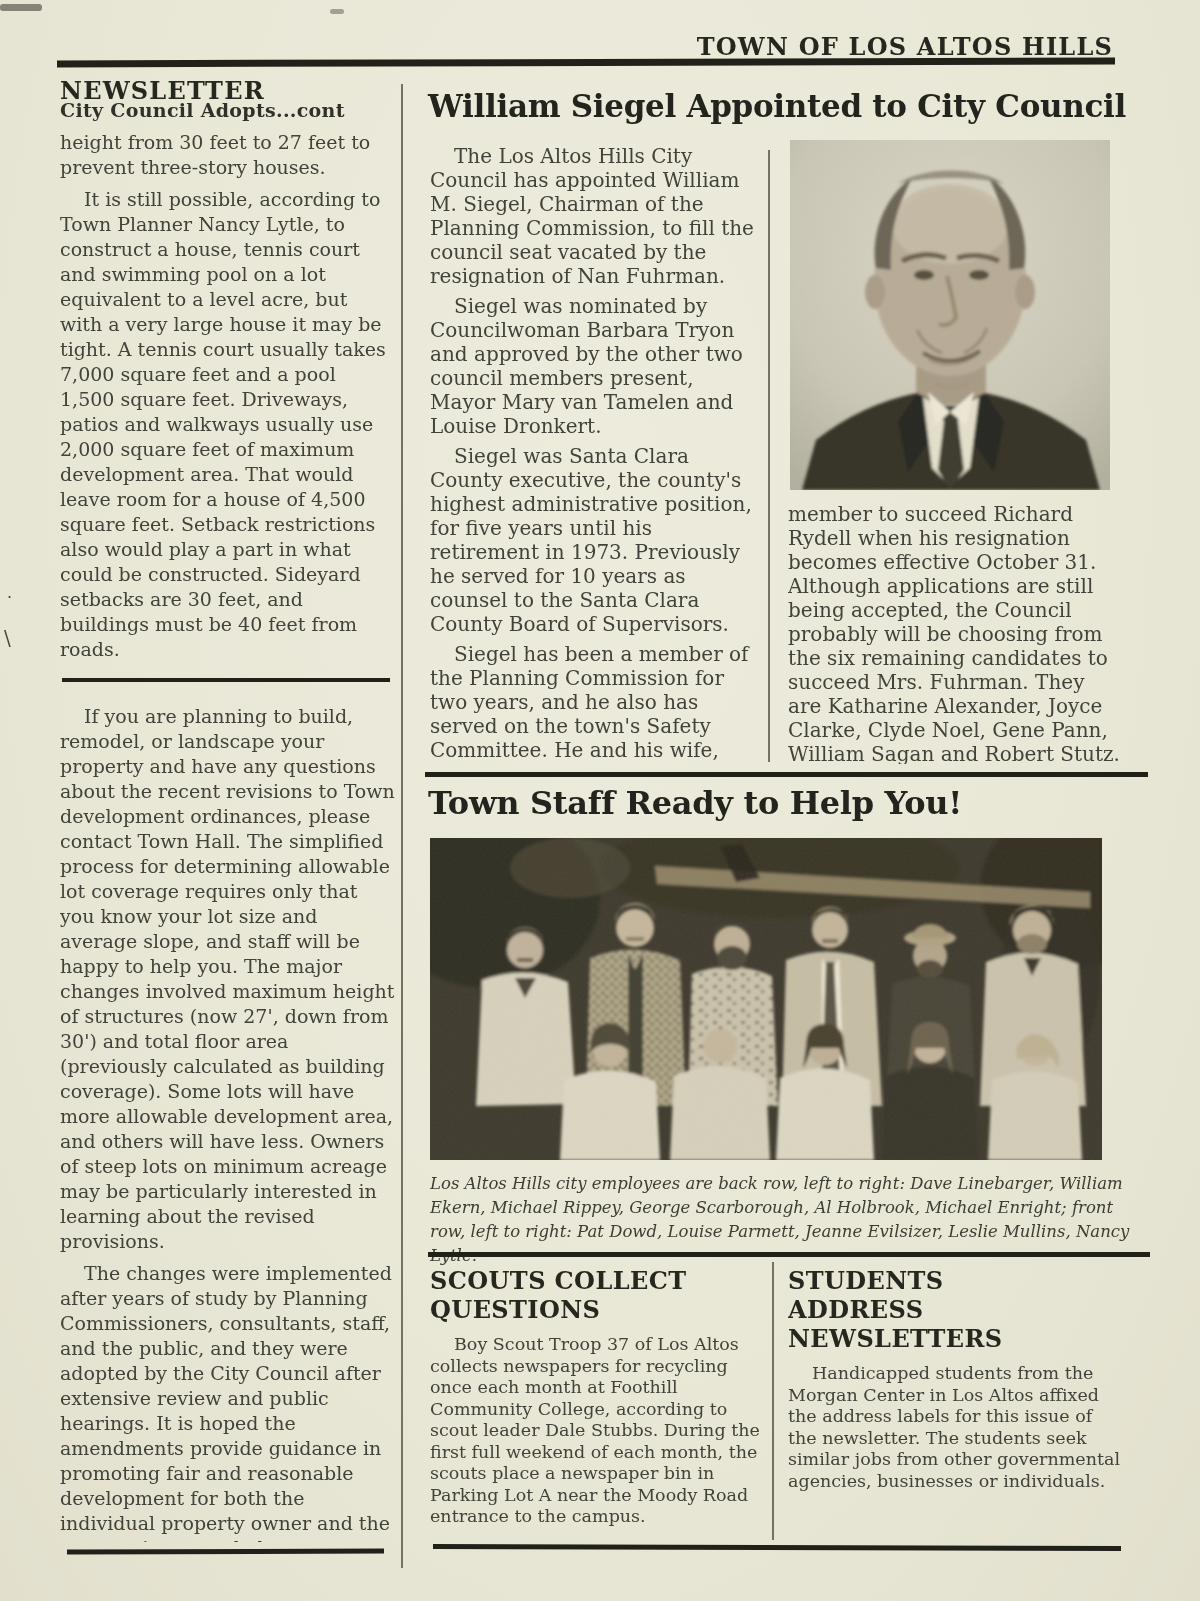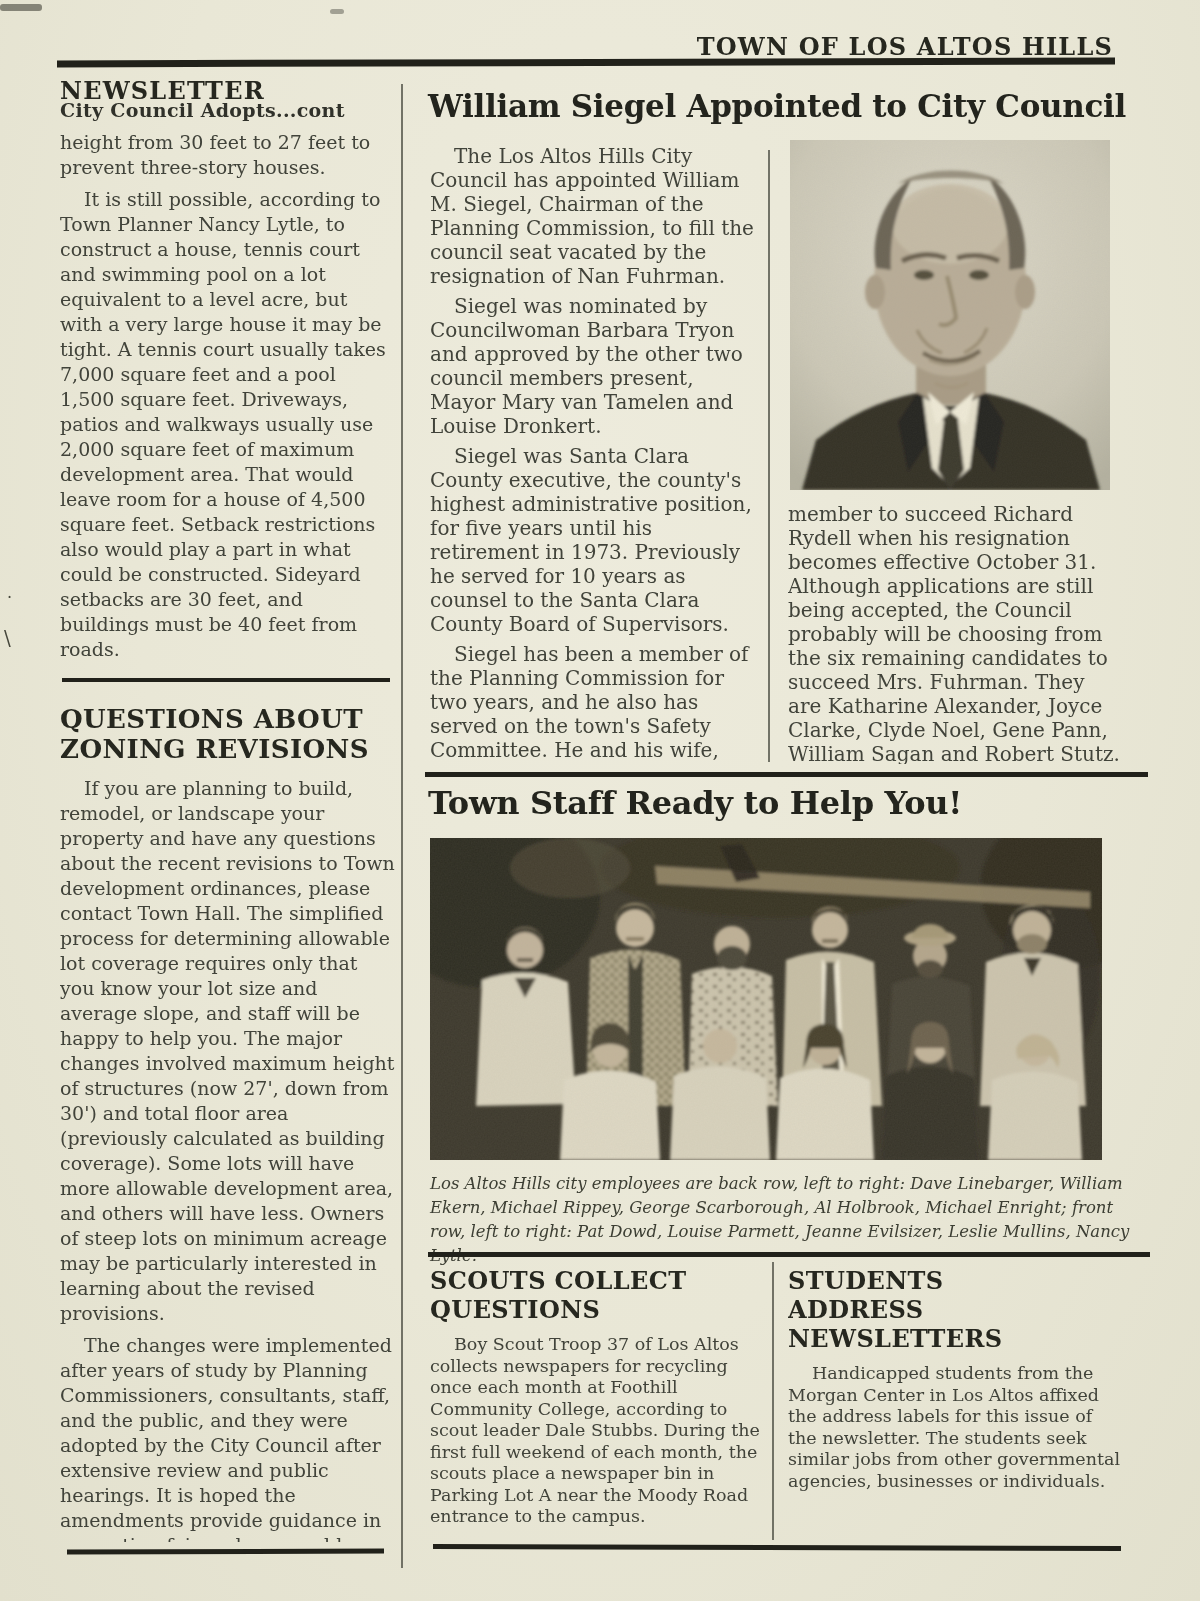--- a/index.html
+++ b/index.html
@@ -45,24 +45,20 @@
   <div class="col leftcol body" style="left:60px;top:98px;width:332px;height:568px;">
     <p class="contlabel">City Council Adopts...cont</p>
     <p>height from 30 feet to 27 feet to prevent three-story houses.</p>
     <p class="ind">It is still possible, according to Town Planner Nancy Lytle, to construct a house, tennis court and swimming pool on a lot equivalent to a level acre, but with a very large house it may be tight. A tennis court usually takes 7,000 square feet and a pool 1,500 square feet. Driveways, patios and walkways usually use 2,000 square feet of maximum development area. That would leave room for a house of 4,500 square feet. Setback restrictions also would play a part in what could be constructed. Sideyard setbacks are 30 feet, and buildings must be 40 feet from roads.</p>
 
   </div>
 
   <div class="rule" style="left:62px;top:678px;width:328px;height:4px;"></div>
 
   <div class="col leftcol body" style="left:60px;top:704px;width:336px;height:838px;">
-    <h2 class="sechead">
-        <span>QUESTIONS ABOUT</span>
-        <span>ZONING REVISIONS</span>
-      </h2>
     <p class="ind">If you are planning to build, remodel, or landscape your property and have any questions about the recent revisions to Town development ordinances, please contact Town Hall. The simplified process for determining allowable lot coverage requires only that you know your lot size and average slope, and staff will be happy to help you. The major changes involved maximum height of structures (now 27', down from 30') and total floor area (previously calculated as building coverage). Some lots will have more allowable development area, and others will have less. Owners of steep lots on minimum acreage may be particularly interested in learning about the revised provisions.</p>
     <p class="ind">The changes were implemented after years of study by Planning Commissioners, consultants, staff, and the public, and they were adopted by the City Council after extensive review and public hearings. It is hoped the amendments provide guidance in promoting fair and reasonable development for both the individual property owner and the community as a whole.</p>
   </div>
 
   <div class="vrule" style="left:401px;top:84px;height:1484px;"></div>
 
   <div class="headline" style="left:428px;top:88px;">William Siegel Appointed to City Council</div>
 
   <div class="col body" style="left:430px;top:144px;width:330px;height:622px;">
     <p class="ind">The Los Altos Hills City Council has appointed William M. Siegel, Chairman of the Planning Commission, to fill the council seat vacated by the resignation of Nan Fuhrman.</p>

